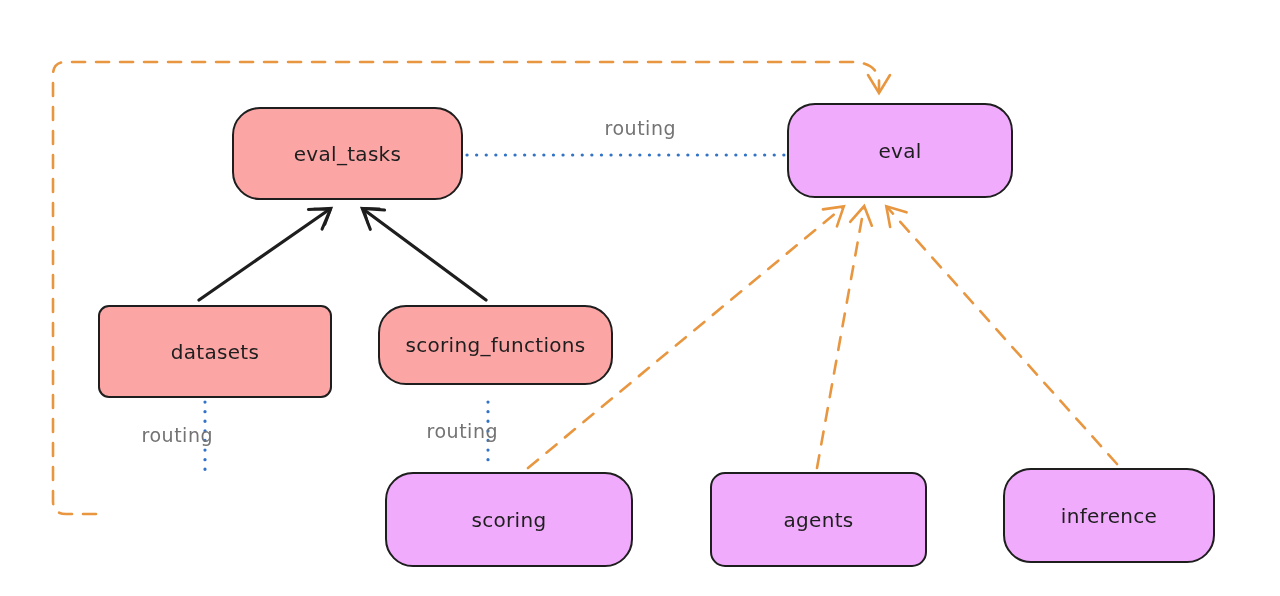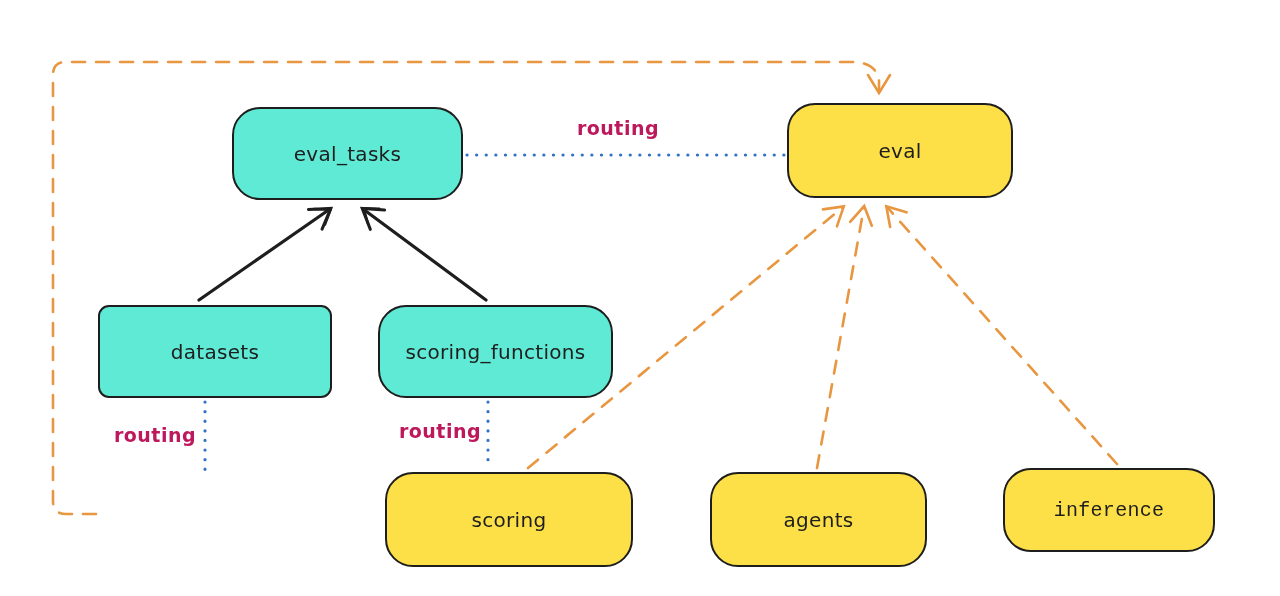--- a/index.html
+++ b/index.html
@@ -29,29 +29,29 @@
     border: 2.5px solid #1e1e1e;
     border-radius: 28px;
     display: flex;
     align-items: center;
     justify-content: center;
     color: #1e1e1e;
     font-size: 20px;
     letter-spacing: 0.3px;
     cursor: default;
   }
-  .node--api { background: #5eead4; align-items: center; }
-  .node--provider { background: #fde047; }
+  .node--api { background: #fca5a5; align-items: center; }
+  .node--provider { background: #f0abfc; }
   .edge-label {
     position: absolute;
-    color: #be185d;
+    color: #737373;
     font-size: 19px;
-    font-weight: 700;
+    font-weight: 400;
     letter-spacing: 0.5px;
-    text-align: center;
+    text-align: right;
     white-space: nowrap;
   }
 </style>
 </head>
 <body>
 
 <div class="canvas">
 
   <svg class="connectors" viewBox="0 0 1280 596" xmlns="http://www.w3.org/2000/svg">
     <defs>
@@ -76,34 +76,34 @@
     <path d="M 1117 464 L 887 207" fill="none" stroke="#e8963f" stroke-width="2.6" stroke-linecap="round" stroke-dasharray="13 11" marker-end="url(#arrow-orange)"></path>
     <path d="M 96 514 L 66 514 Q 53 514 53 501 L 53 75 Q 53 62 66 62 L 854 62 Q 876 63 879 80 L 879 92" fill="none" stroke="#e8963f" stroke-width="2.6" stroke-linecap="round" stroke-dasharray="13 11" marker-end="url(#arrow-orange)"></path>
   </svg>
 
   <div class="node node--api" style="left:232px; top:107px; width:231px; height:93px;">
     <span>eval_tasks</span>
   </div>
   <div class="node node--api" style="left:98px; top:305px; width:234px; height:93px;border-radius:11px;">
     <span>datasets</span>
   </div>
-  <div class="node node--api" style="left:378px; top:305px; width:235px; height:93px;">
+  <div class="node node--api" style="left:378px; top:305px; width:235px; height:80px;">
     <span>scoring_functions</span>
   </div>
 
   <div class="node node--provider" style="left:787px; top:103px; width:226px; height:95px;">
     <span>eval</span>
   </div>
   <div class="node node--provider" style="left:385px; top:472px; width:248px; height:95px;">
     <span>scoring</span>
   </div>
-  <div class="node node--provider" style="left:710px; top:472px; width:217px; height:95px;">
+  <div class="node node--provider" style="left:710px; top:472px; width:217px; height:95px;border-radius:15px;">
     <span>agents</span>
   </div>
-  <div class="node node--provider" style="left:1003px; top:468px; width:212px; height:84px;font-family:Liberation Mono, monospace;">
+  <div class="node node--provider" style="left:1003px; top:468px; width:212px; height:95px;">
     <span>inference</span>
   </div>
 
   <div class="edge-label" style="left:560px; top:117px; width:116px;">routing</div>
   <div class="edge-label" style="left:97px; top:424px; width:116px;">routing</div>
   <div class="edge-label" style="left:382px; top:420px; width:116px;">routing</div>
 
 </div>
 
 </body></html>

